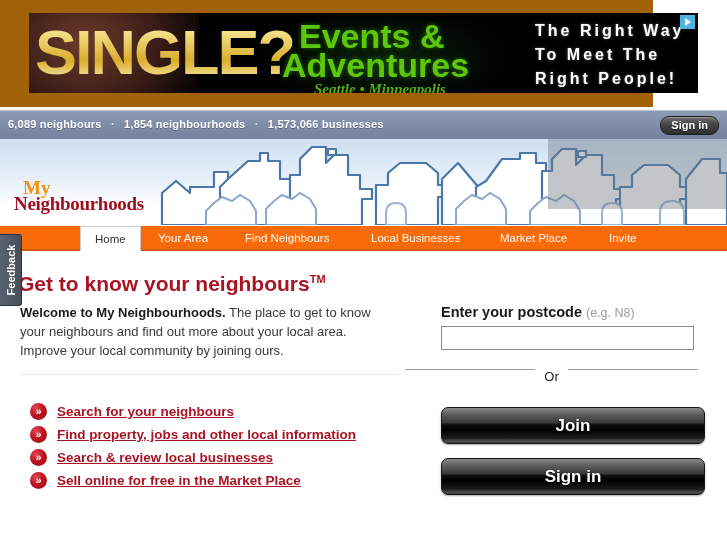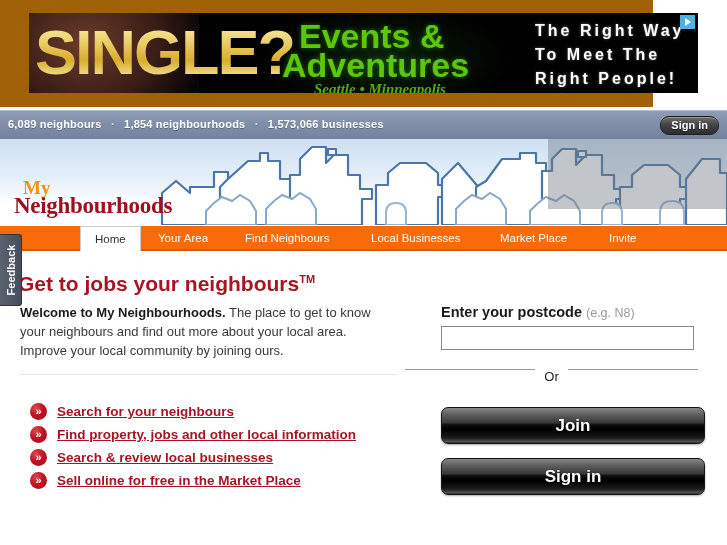--- a/index.html
+++ b/index.html
@@ -138,21 +138,21 @@
     position: absolute; left: 14px; top: 44px;
     z-index: 5; white-space: nowrap;
   }
   #logo-my {
     position: absolute; left: 9px; top: -6px;
     color: #f2920a; font-weight: bold; font-size: 19px;
     font-family: "Liberation Serif", serif;
   }
   #logo-neigh {
     position: absolute; left: 0; top: 10px;
-    color: #9c1020; font-weight: bold; font-size: 23px;
+    color: #9c1020; font-weight: bold; font-size: 19px;
     font-family: "Liberation Serif", serif;
     letter-spacing: -0.3px;
   }
 
   
   #nav-bar {
     position: absolute; left: 0; top: 226px;
     width: 727px; height: 25px;
     background: #f96a08;
     border-bottom: 2px solid #d65a05;
@@ -347,21 +347,21 @@
   <div class="nav-item" style="left:500px;">Market Place</div>
   <div class="nav-item" style="left:609px;">Invite</div>
 </div>
 
 <div id="feedback-tab">
   <span id="feedback-label">Feedback</span>
 </div>
 
 <div id="main">
 
-  <div id="page-title"><span>Get to jobs your neighbours</span><span class="tm">TM</span></div>
+  <div id="page-title"><span>Get to know your neighbours</span><span class="tm">TM</span></div>
 
   <div id="welcome-text"><b>Welcome to My Neighbourhoods.</b><span> The place to get to know your neighbours and find out more about your local area. Improve your local community by joining ours.</span></div>
 
   <div id="left-divider"></div>
 
   <div id="link-list">
     <div class="link-row">
       <span class="bullet">»</span>
       <span class="link-text">Search for your neighbours</span>
     </div>

